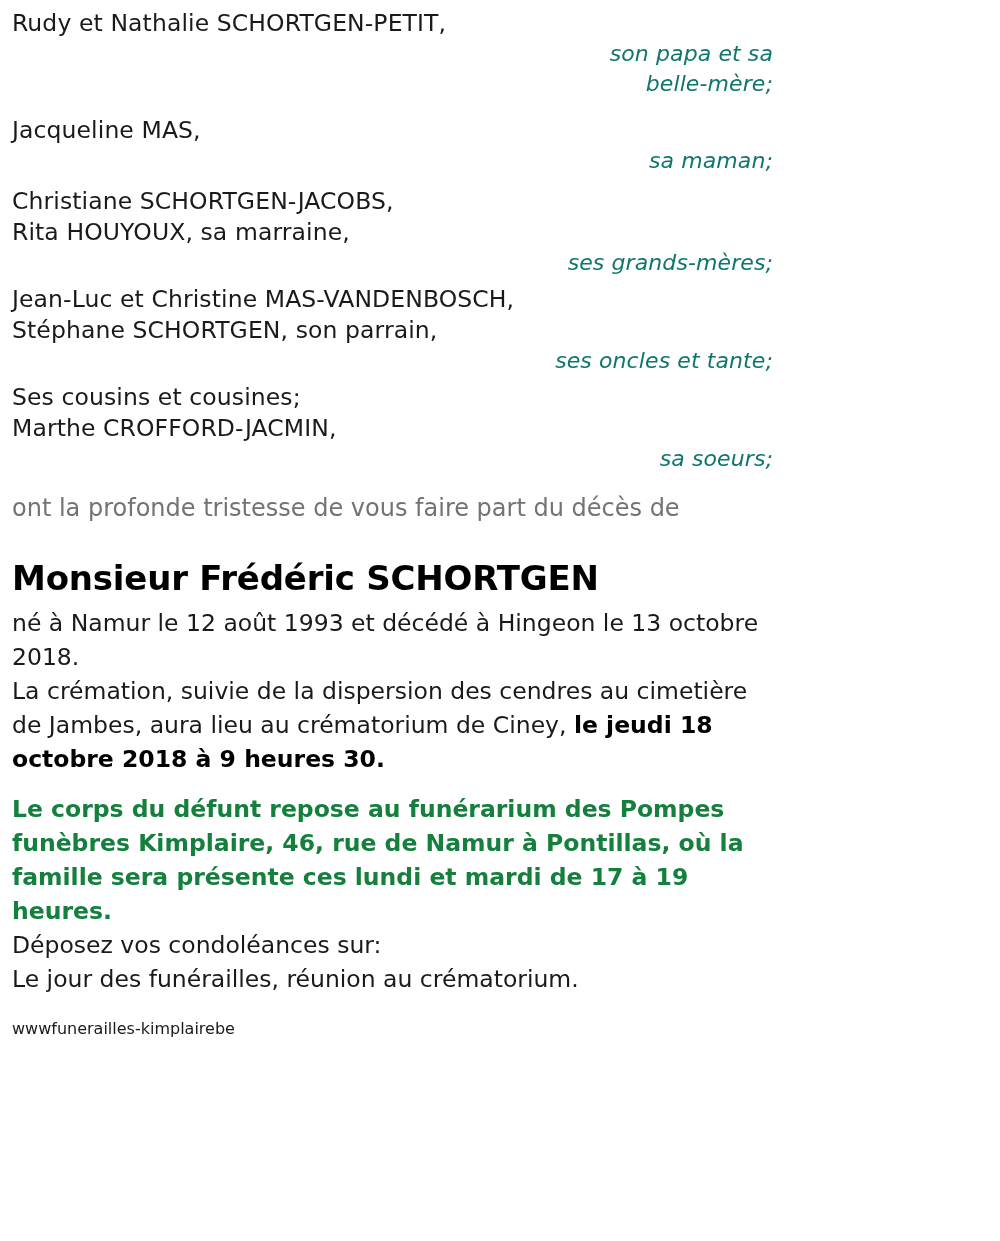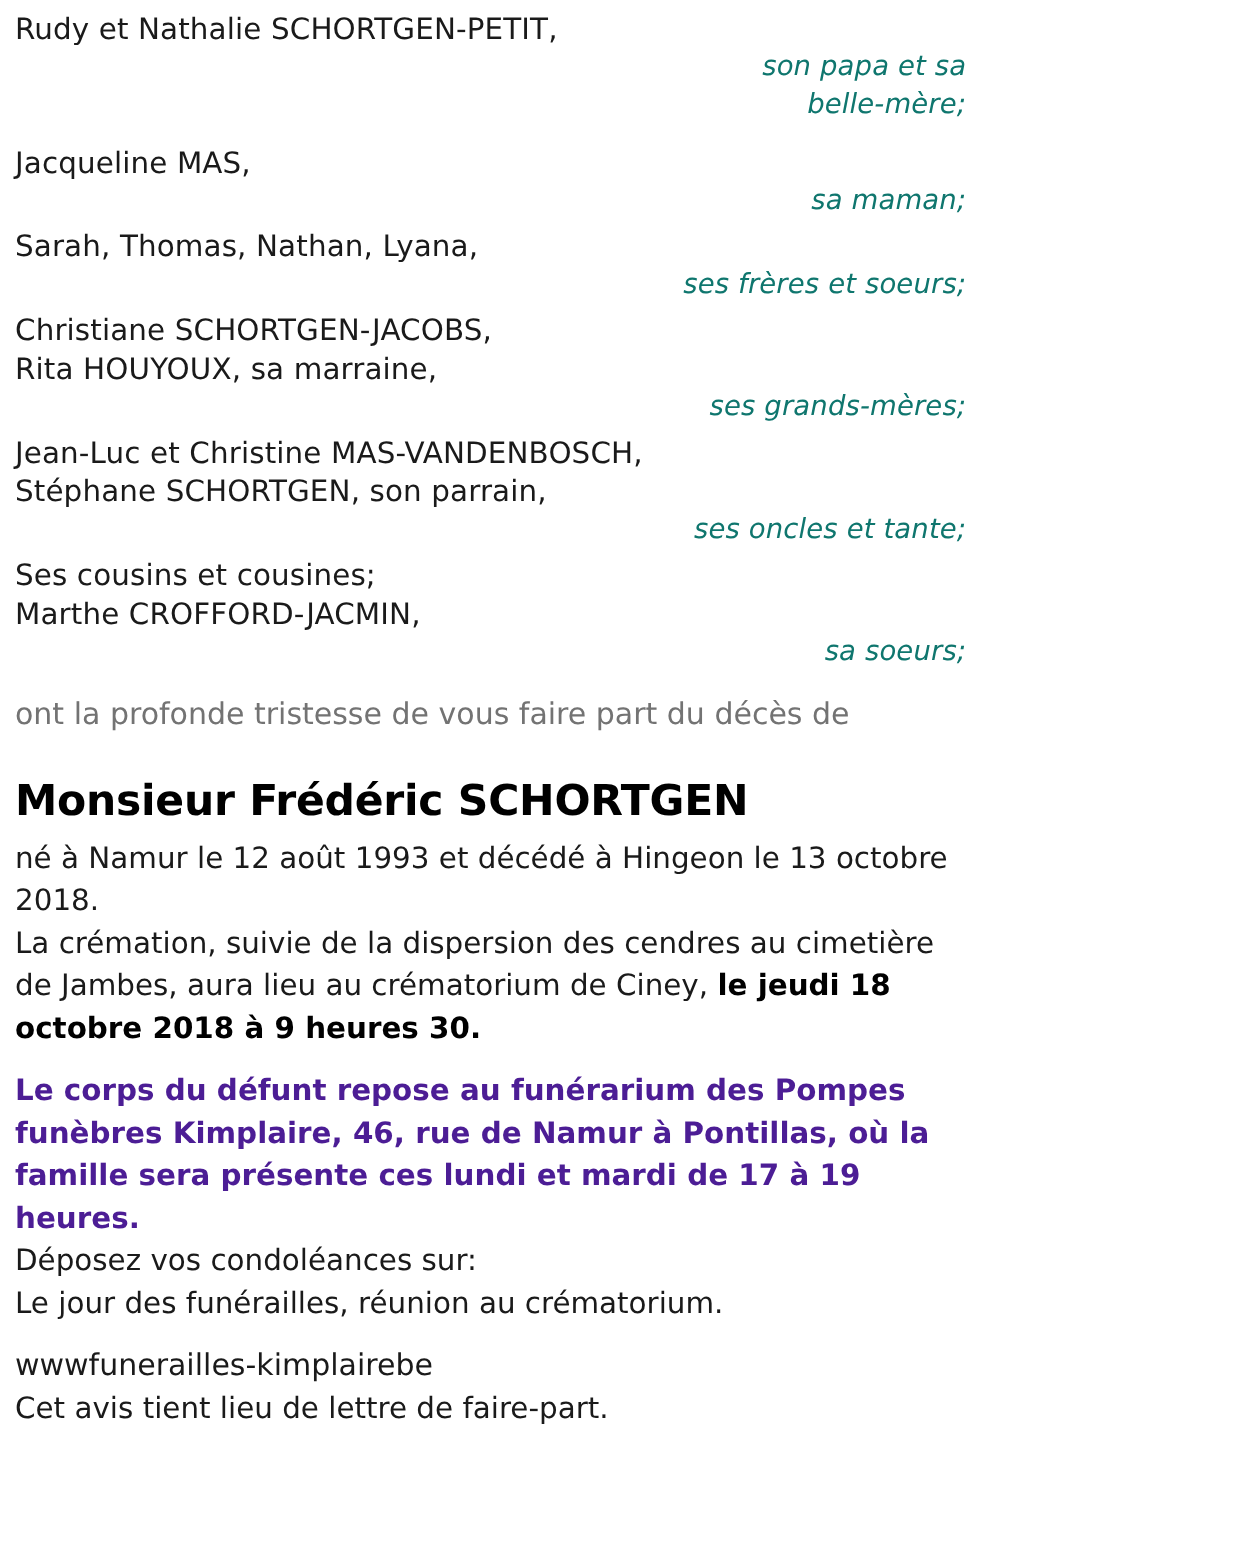--- a/index.html
+++ b/index.html
@@ -92,26 +92,26 @@
   .para b, .para .bold {
     font-weight: bold;
     color: #000000;
   }
 
   .para-bold {
     font-size: 23.5px;
     line-height: 34px;
     font-weight: bold;
     margin-top: 16px;
-    color: #4c1d95;
+    color: #15803d;
     max-width: 975px;
   }
 
   .url-line {
-    font-size: 24px;
+    font-size: 16px;
     line-height: 34px;
     margin-top: 16px;
     color: #1a1a1a;
   }
 </style>
 </head>
 <body>
 
 <div class="page">
 
@@ -131,28 +131,20 @@
     <div class="fam-group">
       <div class="fam-names">
         <div class="fam-name-line">Jacqueline MAS,</div>
       </div>
       <div class="fam-rel">
         <span class="fam-rel-line">sa maman;</span>
       </div>
     </div>
     <div class="gap-4"></div>
 
-    <div class="fam-group">
-      <div class="fam-names">
-        <div class="fam-name-line">Sarah, Thomas, Nathan, Lyana,</div>
-      </div>
-      <div class="fam-rel">
-        <span class="fam-rel-line">ses frères et soeurs;</span>
-      </div>
-    </div>
     <div class="gap-4"></div>
 
     <div class="fam-group">
       <div class="fam-names">
         <div class="fam-name-line">Christiane SCHORTGEN-JACOBS,</div>
         <div class="fam-name-line">Rita HOUYOUX, sa marraine,</div>
       </div>
       <div class="fam-rel">
         <span class="fam-rel-line">ses grands-mères;</span>
       </div>
@@ -191,15 +183,14 @@
   <div class="para"><span>La crémation, suivie de la dispersion des cendres au cimetière de Jambes, aura lieu au crématorium de Ciney, </span><span class="bold">le jeudi 18 octobre 2018 à 9 heures 30.</span></div>
 
   <div class="para-bold">Le corps du défunt repose au funérarium des Pompes funèbres Kimplaire, 46, rue de Namur à Pontillas, où la famille sera présente ces lundi et mardi de 17 à 19 heures.</div>
 
   <div class="para">Déposez vos condoléances sur:</div>
 
   <div class="para">Le jour des funérailles, réunion au crématorium.</div>
 
   <div class="url-line">wwwfunerailles-kimplairebe</div>
 
-  <div class="para">Cet avis tient lieu de lettre de faire-part.</div>
 
 </div>
 
 </body></html>

